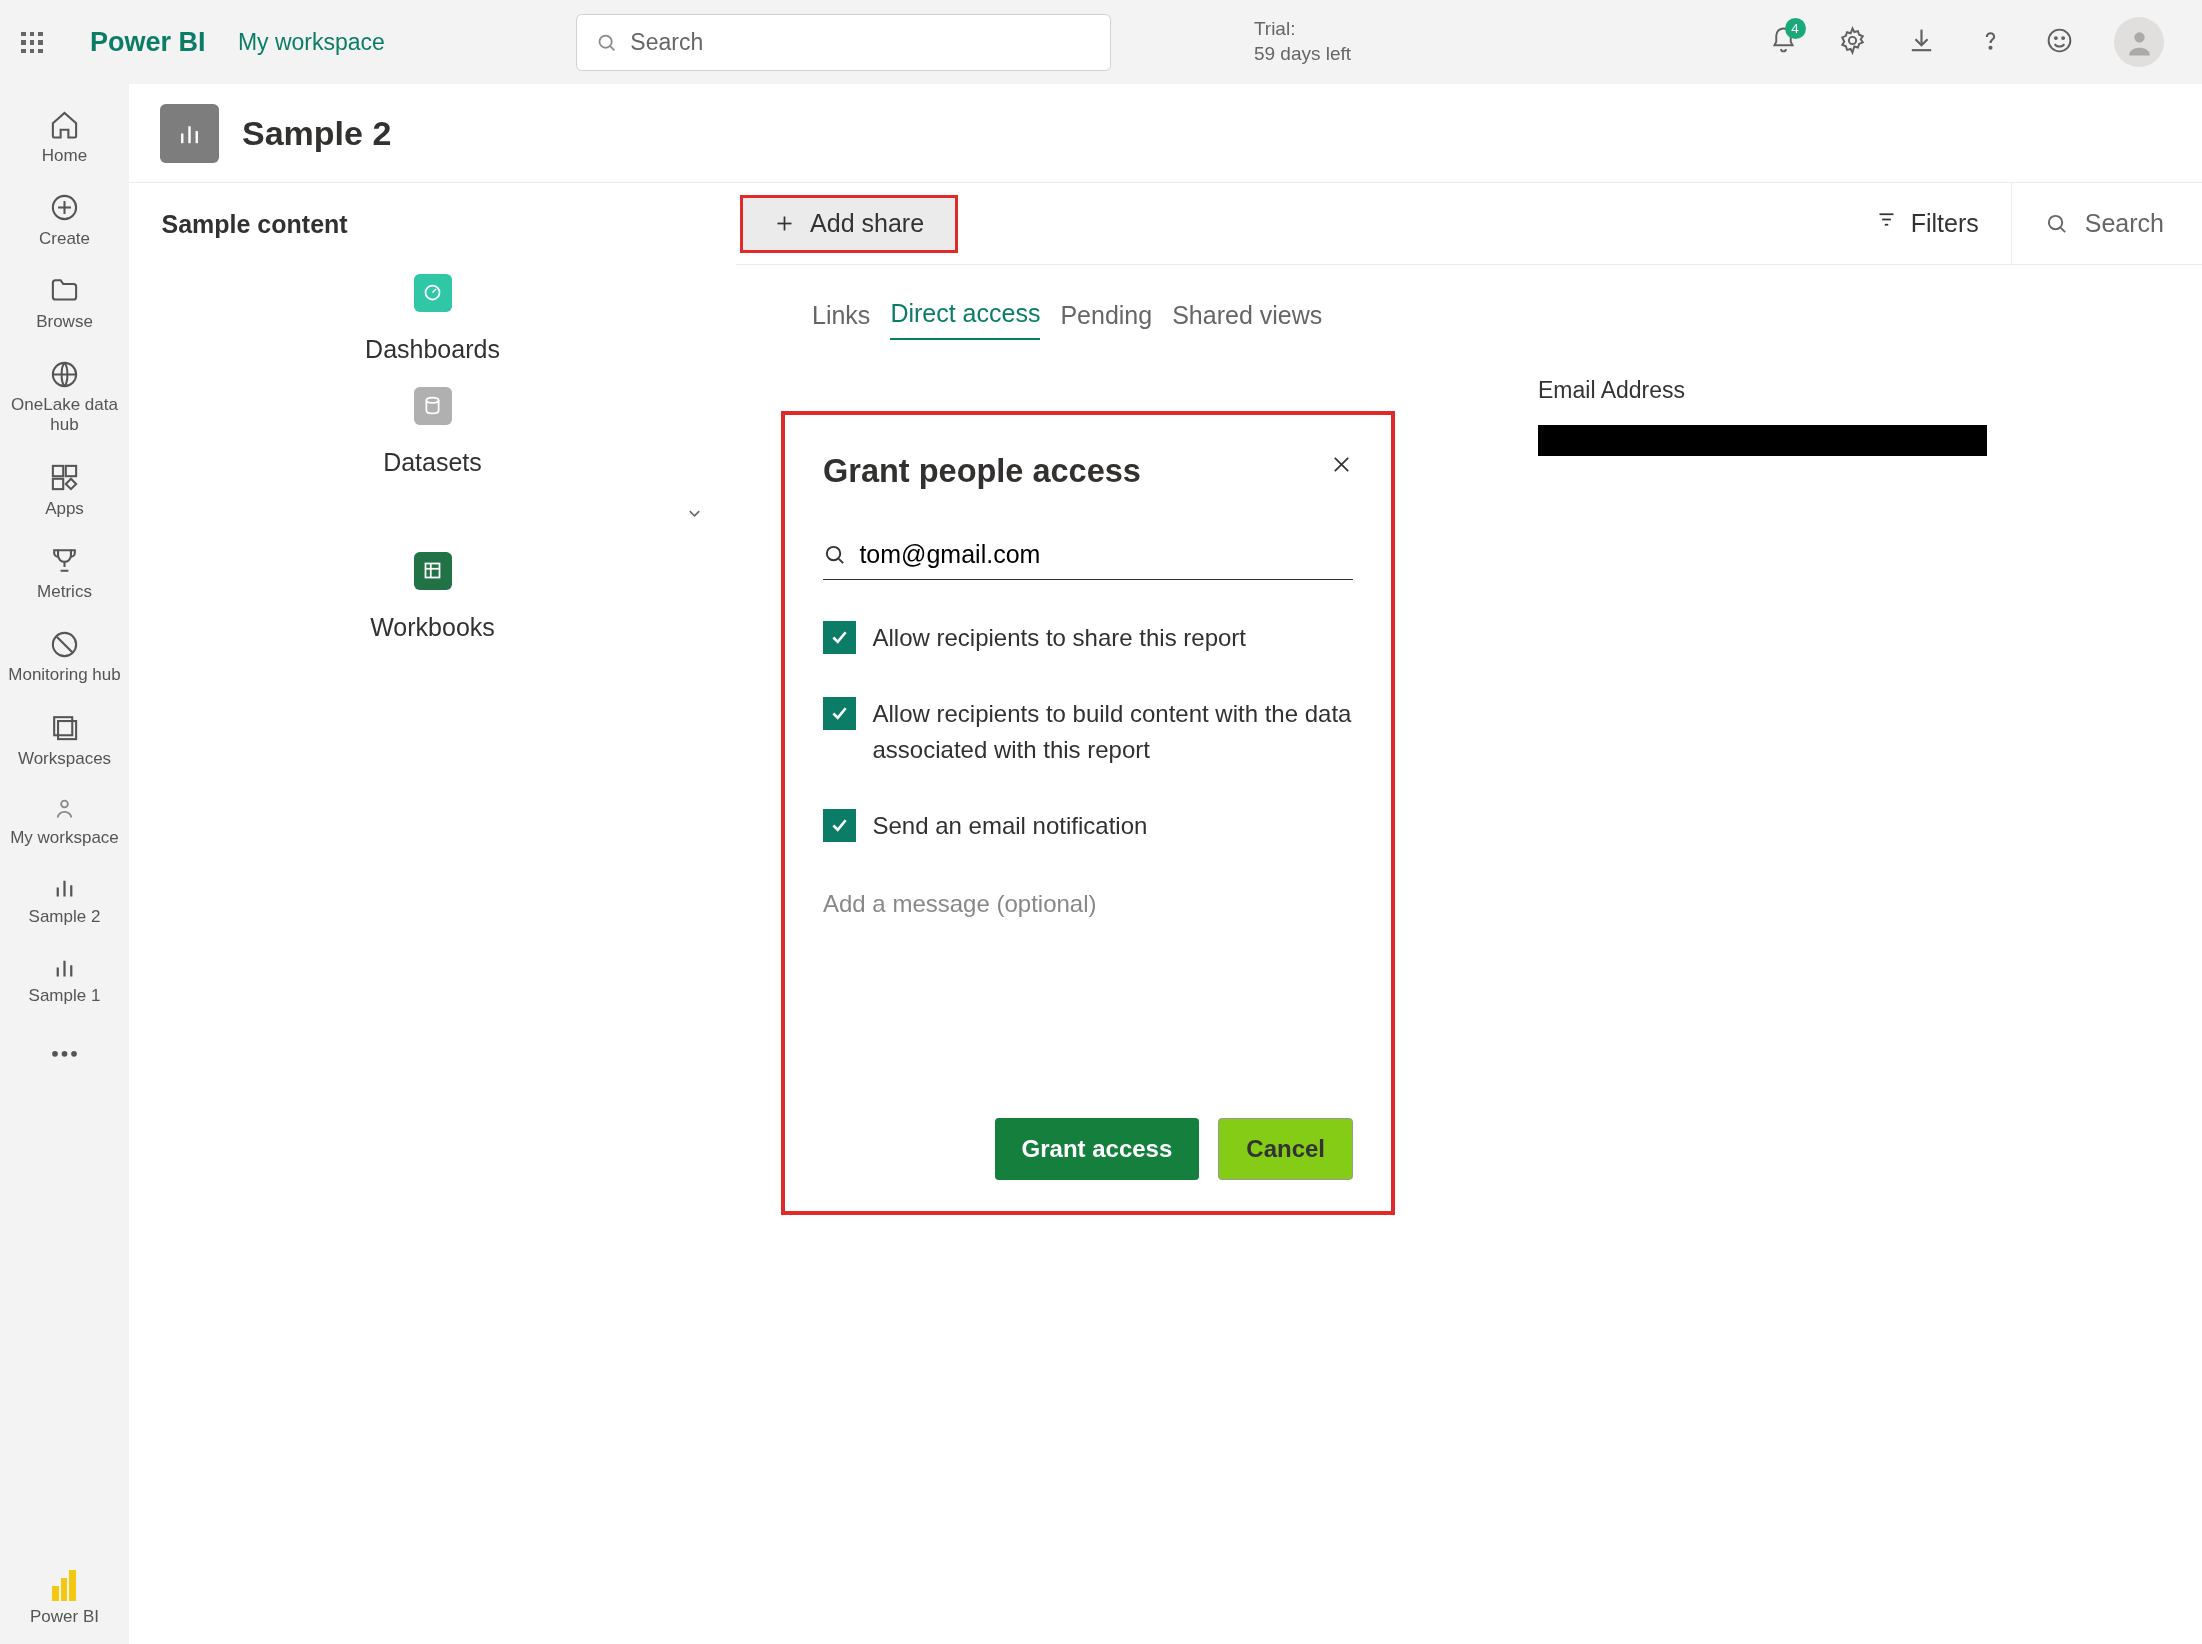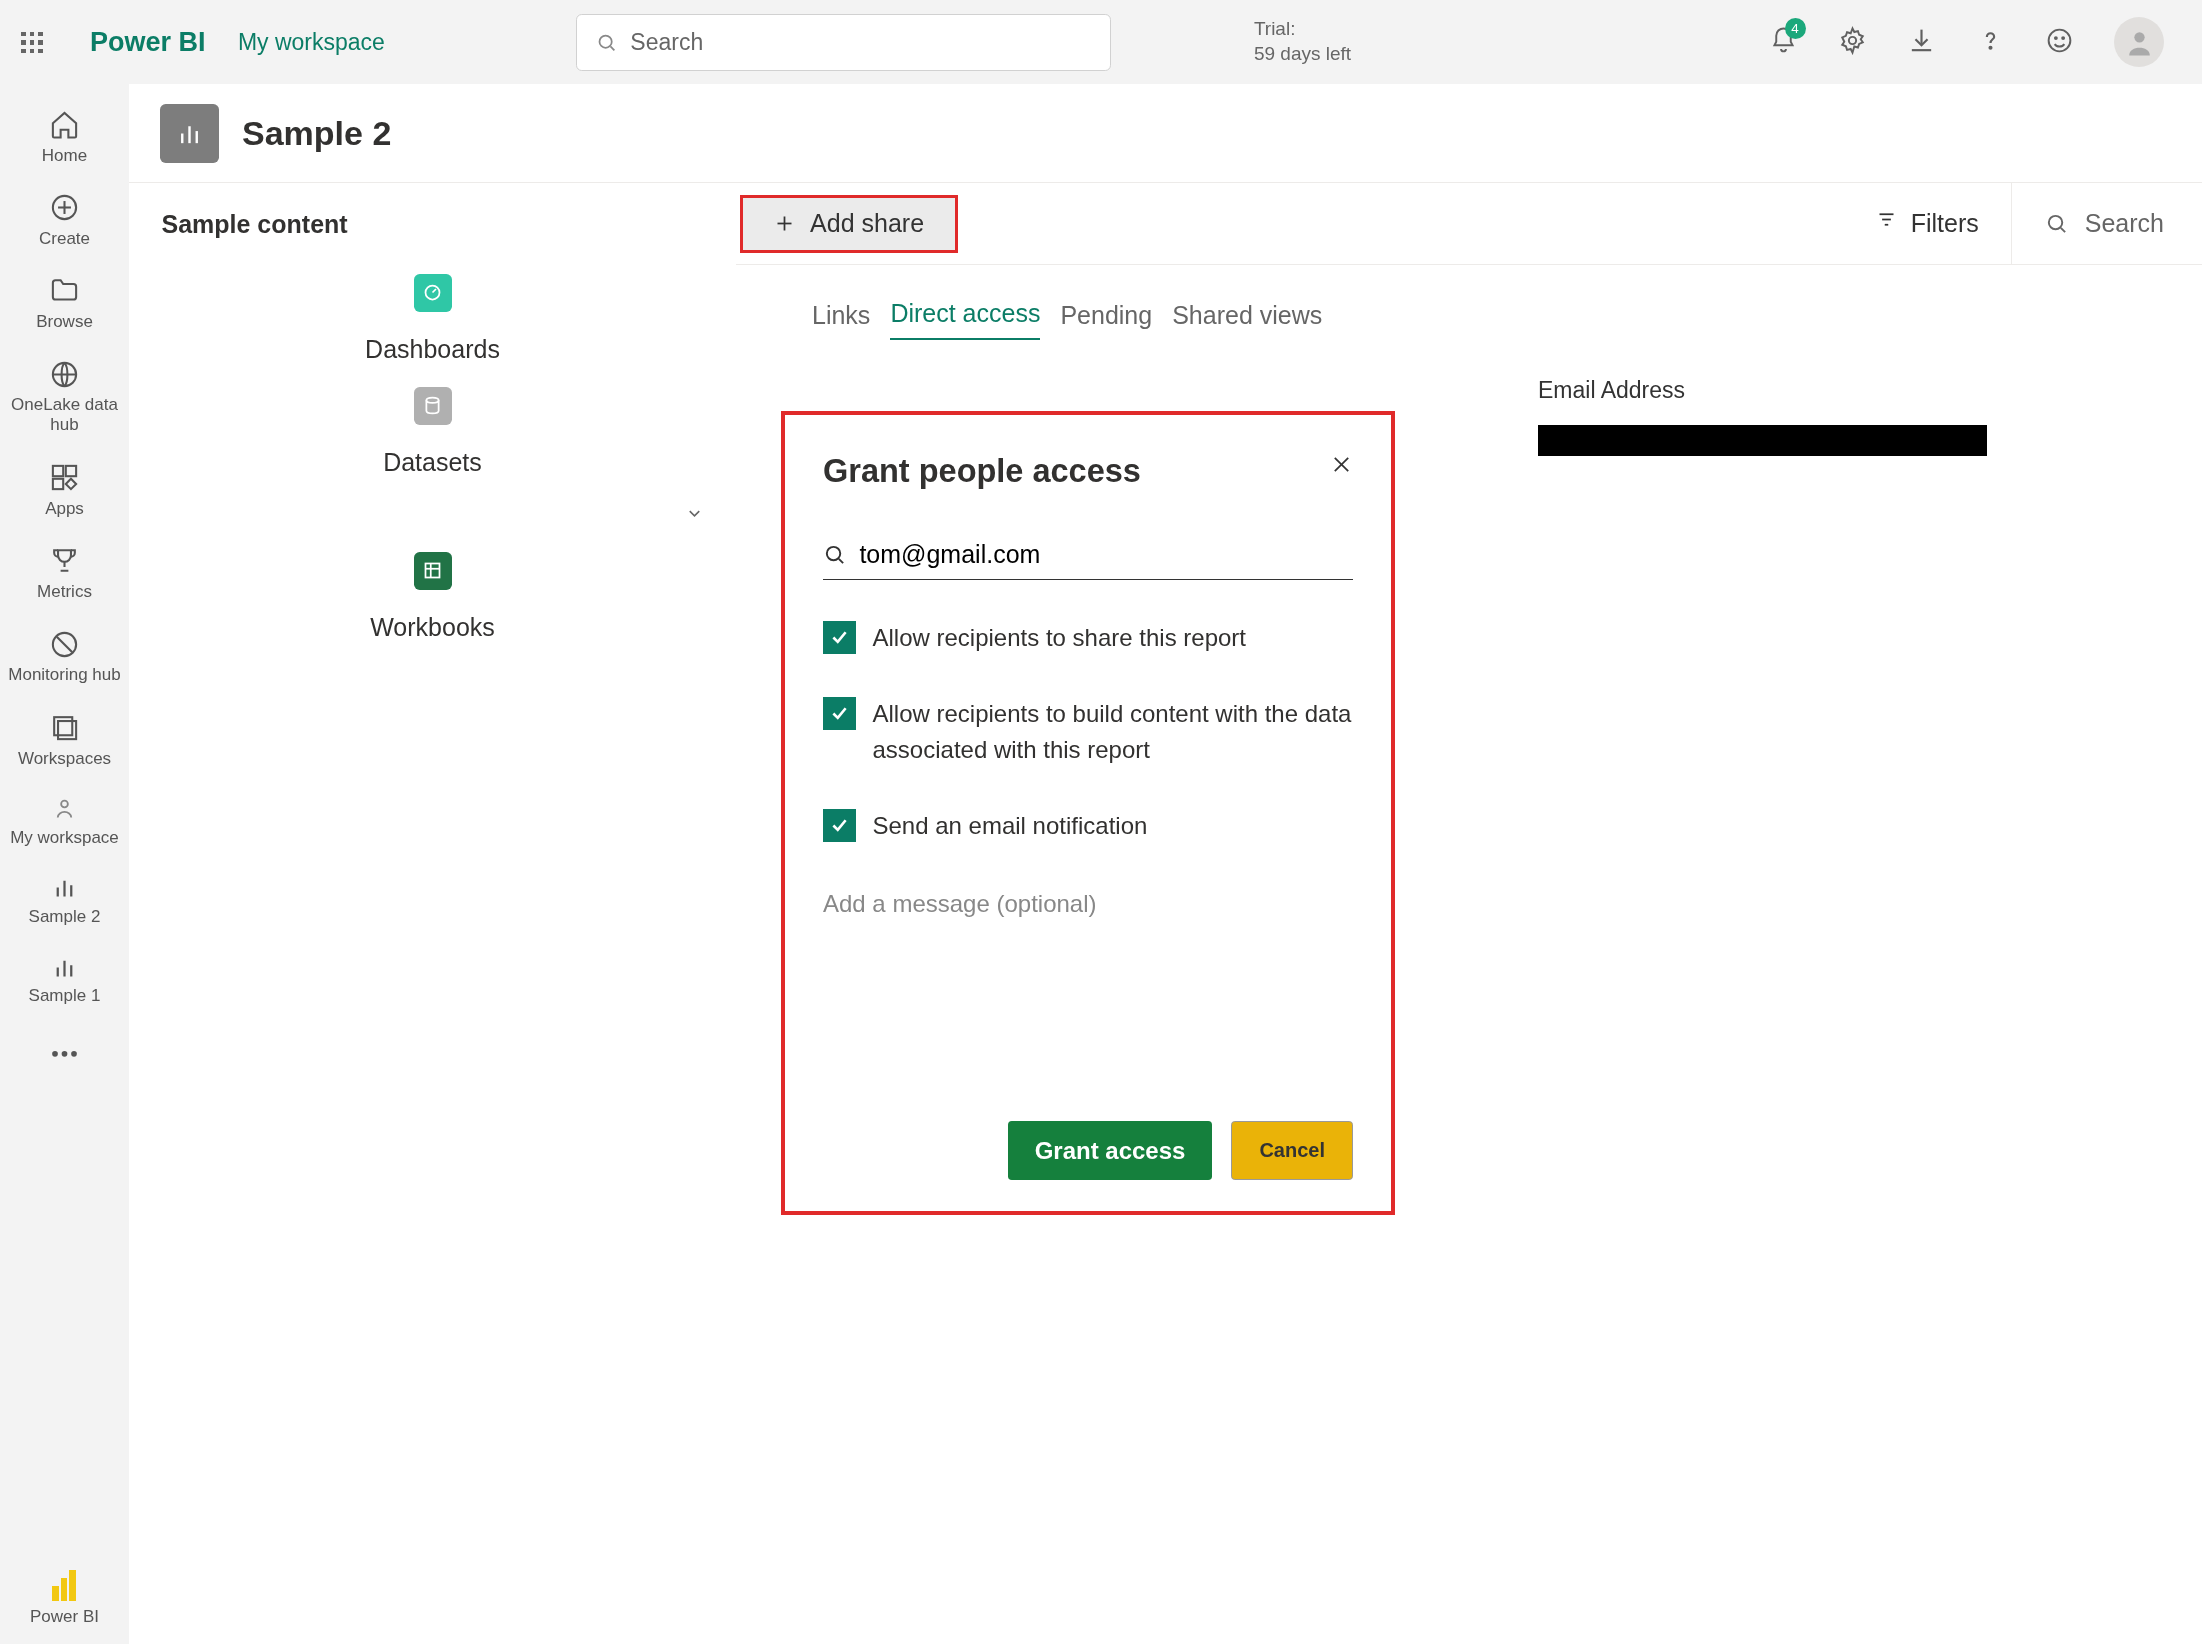--- a/index.html
+++ b/index.html
@@ -117,21 +117,21 @@
   .dialog-head { display:flex; align-items:flex-start;}
   .dialog-head h2 { font-size:32.5px; font-weight:600; }
   .close-x { margin-left:auto; cursor:pointer;}
   .dlg-search { display:flex; align-items:center; border-bottom:1.9px solid #333; margin-top:50px; padding-bottom:9.6px; font-size:25px;}
   .dlg-search input { border:none; outline:none; font-size:25px; flex:1; margin-left:13.4px;}
   .check-row { display:flex; align-items:flex-start; gap:17px; margin-top:40px; font-size:24px; line-height:1.5;}
   .check-row .ck { width:32.5px; height:32.5px; background:#0b7d66; display:flex;align-items:center;justify-content:center; flex-shrink:0; margin-top:1.9px;}
   .dlg-msg { margin-top:46px; font-size:24px; color:#888;}
   .dlg-btns { margin-top:auto; display:flex; gap:19px; justify-content:flex-end; padding-top:19px;}
   .btn-primary { background:#15803d; color:#fff; font-size:24px; font-weight:600; padding:15.3px 27px; border:none; border-radius:3.8px;}
-  .btn-secondary { background:#eab308; color:#333; font-size:20px; font-weight:600; padding:16px 27px; border:1.9px solid #999; border-radius:3.8px;}
+  .btn-secondary { background:#84cc16; color:#333; font-size:24px; font-weight:600; padding:16px 27px; border:1.9px solid #999; border-radius:3.8px;}
 </style>
 </head>
 <body>
 
 <div class="top-header">
   <div class="waffle">
     <span></span>
       <span></span>
       <span></span>
       <span></span>

